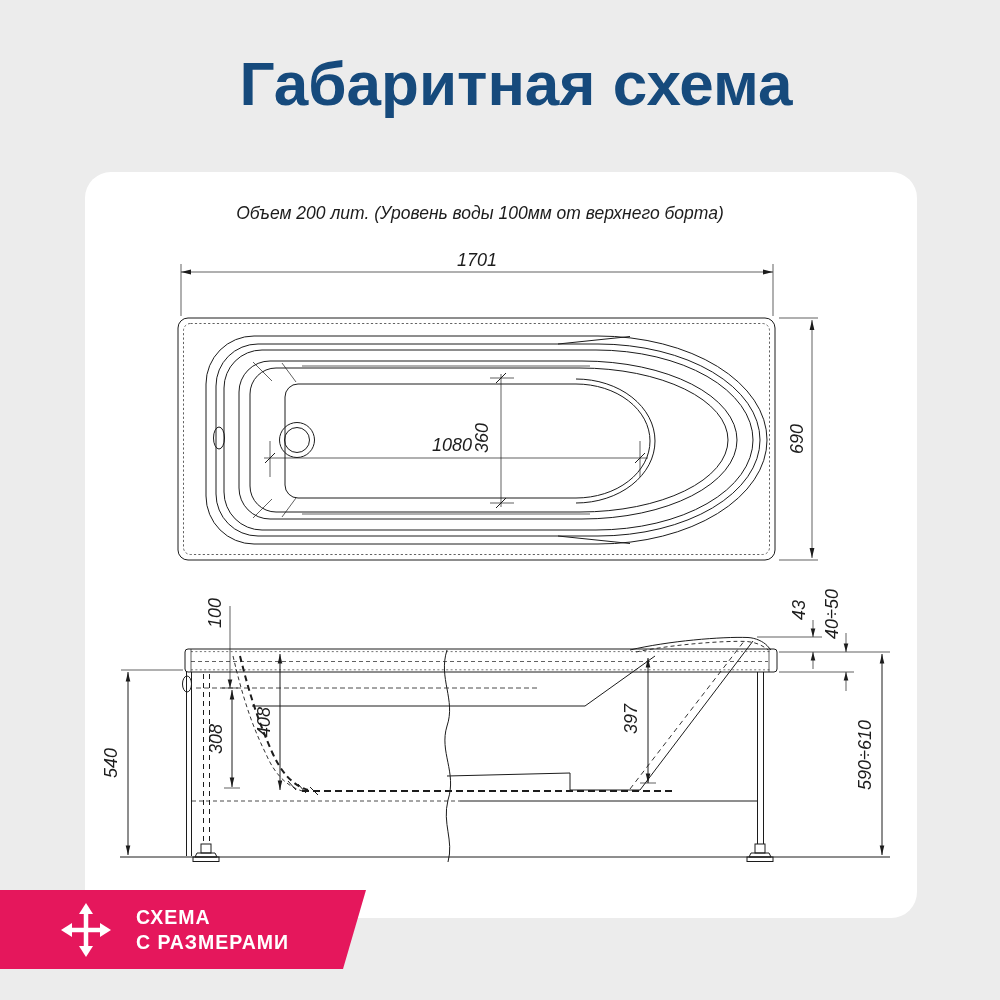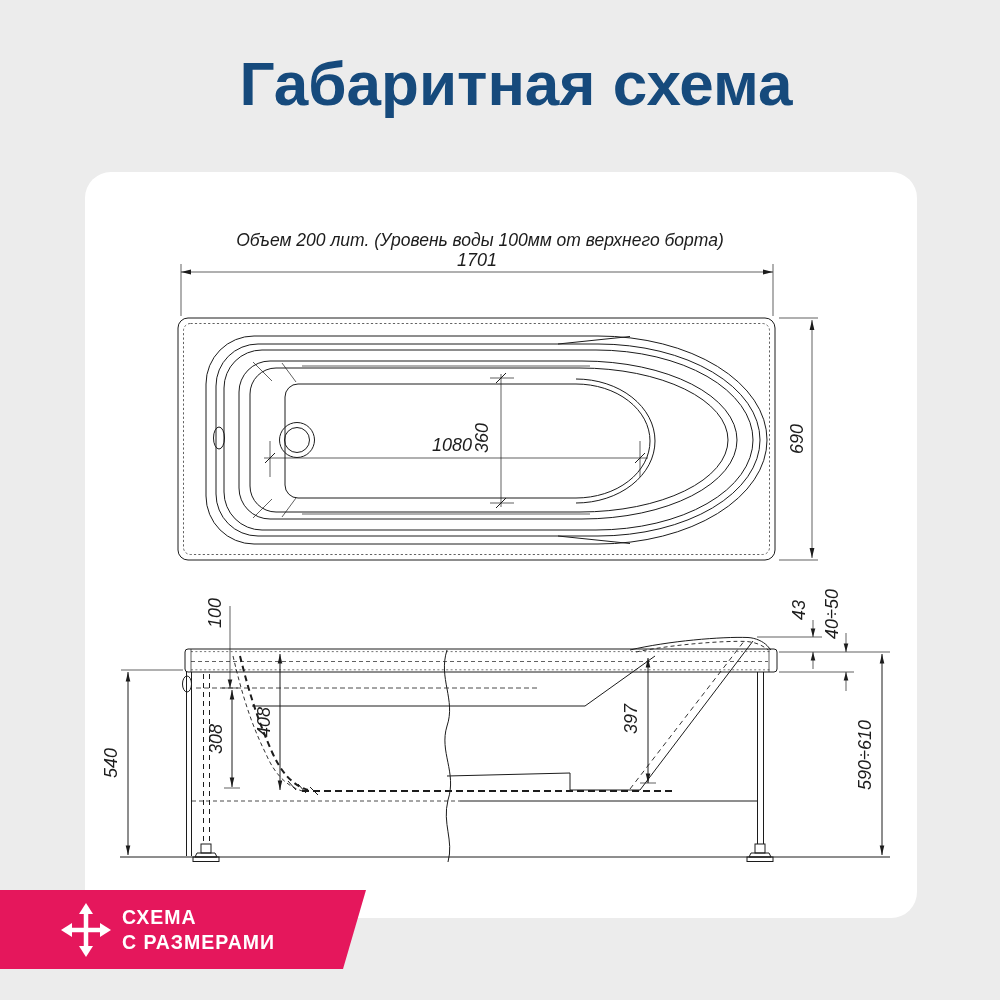--- a/index.html
+++ b/index.html
@@ -11,40 +11,40 @@
   .page-title{
     position:absolute;top:48px;left:16px;width:1000px;
     text-align:center;font-size:62px;font-weight:800;
     color:#164a7c;letter-spacing:0;
   }
   .card{
     position:absolute;left:85px;top:172px;width:832px;height:746px;
     background:#ffffff;border-radius:26px;
   }
   .volume-note{
-    position:absolute;left:85px;top:230px;width:790px;
+    position:absolute;left:85px;top:203px;width:790px;
     text-align:center;font-style:italic;font-size:17.5px;color:#1c1c1c;
   }
   svg.drawing{position:absolute;left:85px;top:172px;width:832px;height:746px}
   .ln{stroke:#1c1c1c;fill:none;stroke-width:1}
   .thin{stroke-width:0.7}
   .arrow{fill:#1c1c1c;stroke:none}
   text.dim{
     font-family:"Liberation Sans",sans-serif;font-style:italic;
     font-size:18px;fill:#1c1c1c;text-anchor:middle;
   }
   .badge{
     position:absolute;left:0;top:890px;width:366px;height:79px;
     background:#e5175c;
     clip-path:polygon(0 0,100% 0,calc(100% - 23px) 100%,0 100%);
     color:#ffffff;display:flex;align-items:center;z-index:5;
   }
   .badge-icon{margin-left:60px;width:52px;height:56px;flex:0 0 auto}
   .badge-text{
-    margin-left:10px;font-weight:700;font-size:19.5px;
+    margin-left:24px;font-weight:700;font-size:19.5px;
     letter-spacing:1px;line-height:25px;text-transform:uppercase;
   }
 </style>
 </head>
 <body>
 
 <div class="page-title">Габаритная схема</div>
 
 <div class="card"></div>
 

